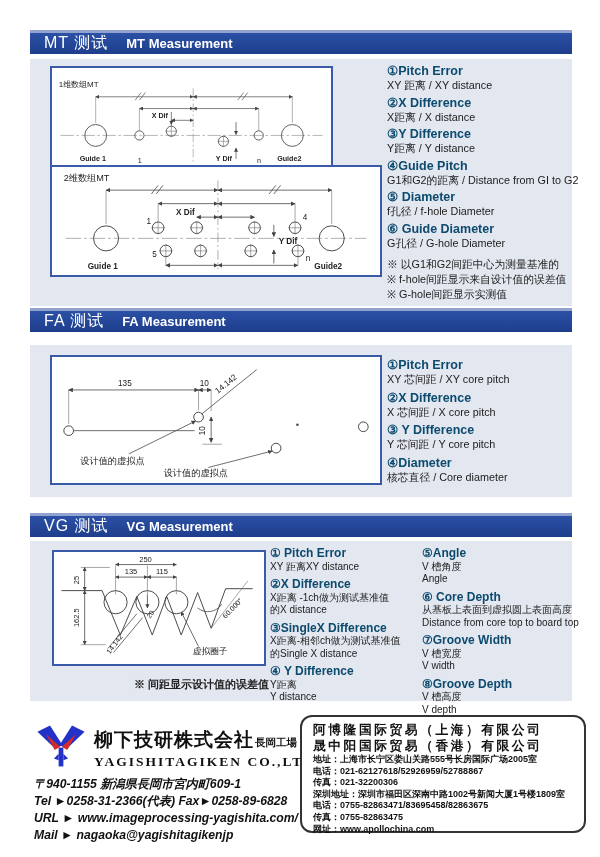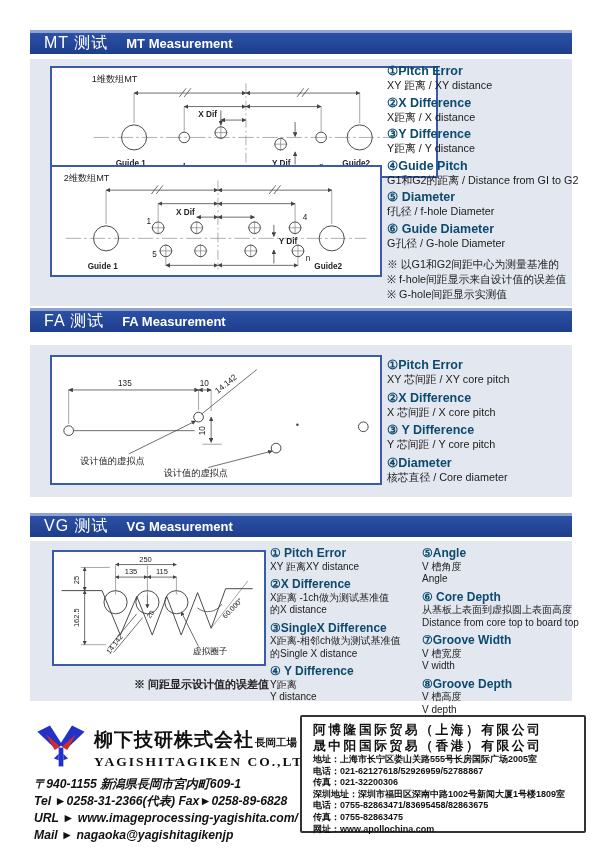--- a/index.html
+++ b/index.html
@@ -39,39 +39,39 @@
   svg .cl{stroke:#888;stroke-width:0.7;fill:none;}
   
   .logo{position:absolute;left:32px;top:724px;width:58px;height:44px;}
   .coname{position:absolute;left:94px;top:727px;font-family:"Liberation Serif",serif;color:#111;}
   .coname .jp{font-size:19px;font-weight:bold;letter-spacing:1px;}
   .coname .factory{font-size:10.5px;font-weight:bold;margin-left:1px;}
   .coname .en{font-size:13.5px;font-weight:bold;letter-spacing:2px;margin-top:1px;}
   .contact{position:absolute;left:34px;top:776px;font-size:12.2px;font-weight:bold;
            color:#111;line-height:17px;white-space:nowrap;font-style:italic;}
   .infobox{position:absolute;left:300px;top:715px;width:286px;height:118px;
-           border:2px solid #333;border-radius:2px;box-sizing:border-box;
+           border:2px solid #333;border-radius:12px;box-sizing:border-box;
            padding:5px 8px 0 11px;background:#fff;}
   .infobox .co{font-size:12.8px;font-weight:bold;letter-spacing:2.5px;color:#111;
                line-height:16px;white-space:nowrap;}
   .infobox .ln-sm{font-size:9px;font-weight:bold;color:#111;line-height:11.6px;white-space:nowrap;}
 </style>
 </head>
 <body>
 
 <div class="page">
 
   <div class="band" style="top:30px">
     <span class="zh">MT 测试</span>
     <span class="en">MT Measurement</span>
   </div>
 
   <div class="panel" style="top:59px;height:247px">
 
-    <div class="dbox" style="left:20px;top:7px;width:388px;height:112px">
+    <div class="dbox" style="left:20px;top:7px;width:283px;height:112px">
       <svg viewBox="0 0 332 112">
         <defs>
             <marker id="arwA" viewBox="0 0 10 10" refX="9" refY="5" markerWidth="6" markerHeight="6" orient="auto-start-reverse">
               <path d="M0,0L10,5L0,10z" fill="#444"></path>
             </marker>
           </defs>
         <text x="8" y="14" class="cap">1维数组MT</text>
         <line x1="10" y1="72" x2="322" y2="72" class="cl" stroke-dasharray="16 3 3 3"></line>
         <line x1="168" y1="16" x2="168" y2="104" class="cl" stroke-dasharray="10 3 2 3"></line>
         <circle cx="52" cy="72" r="13" class="ln"></circle>

